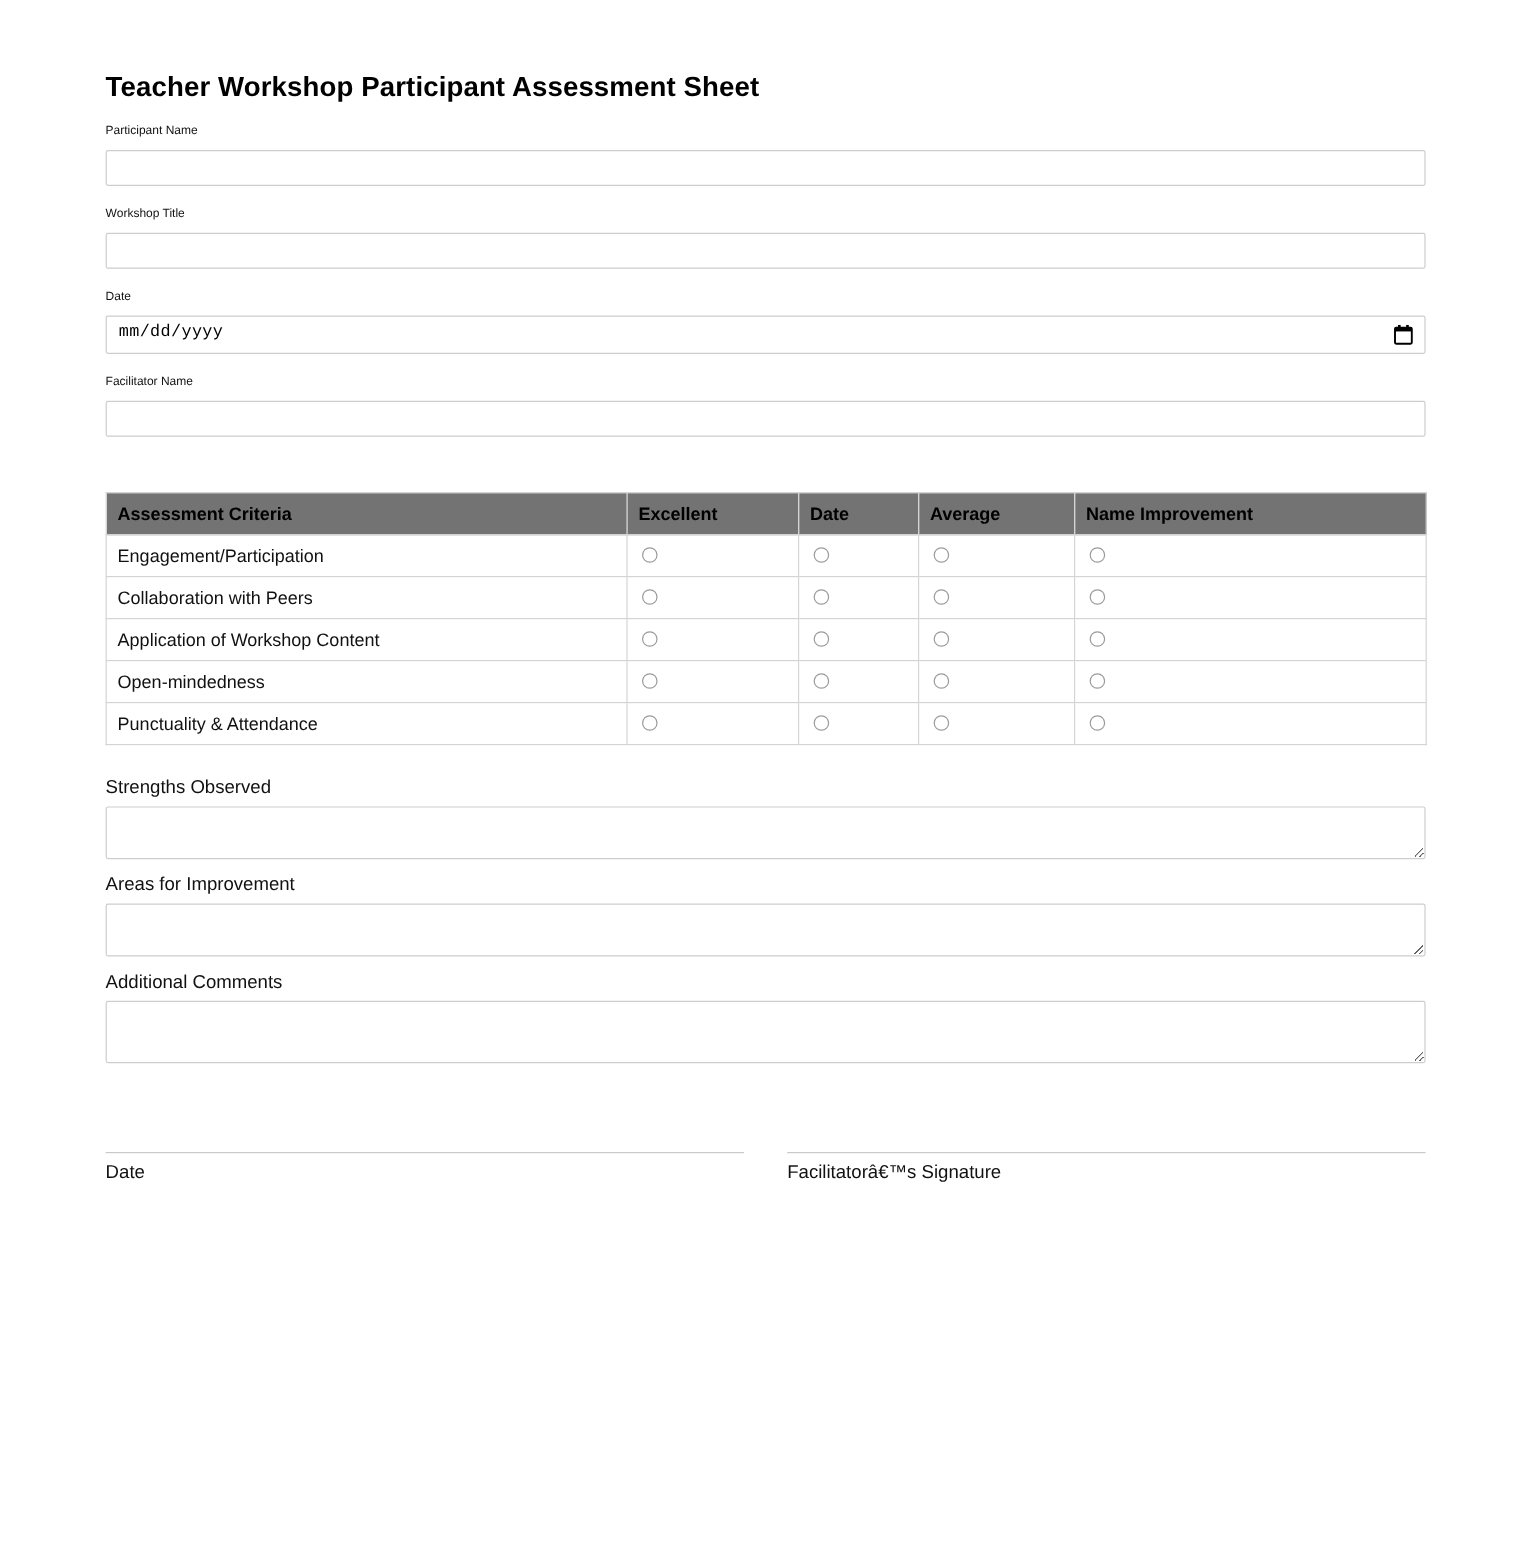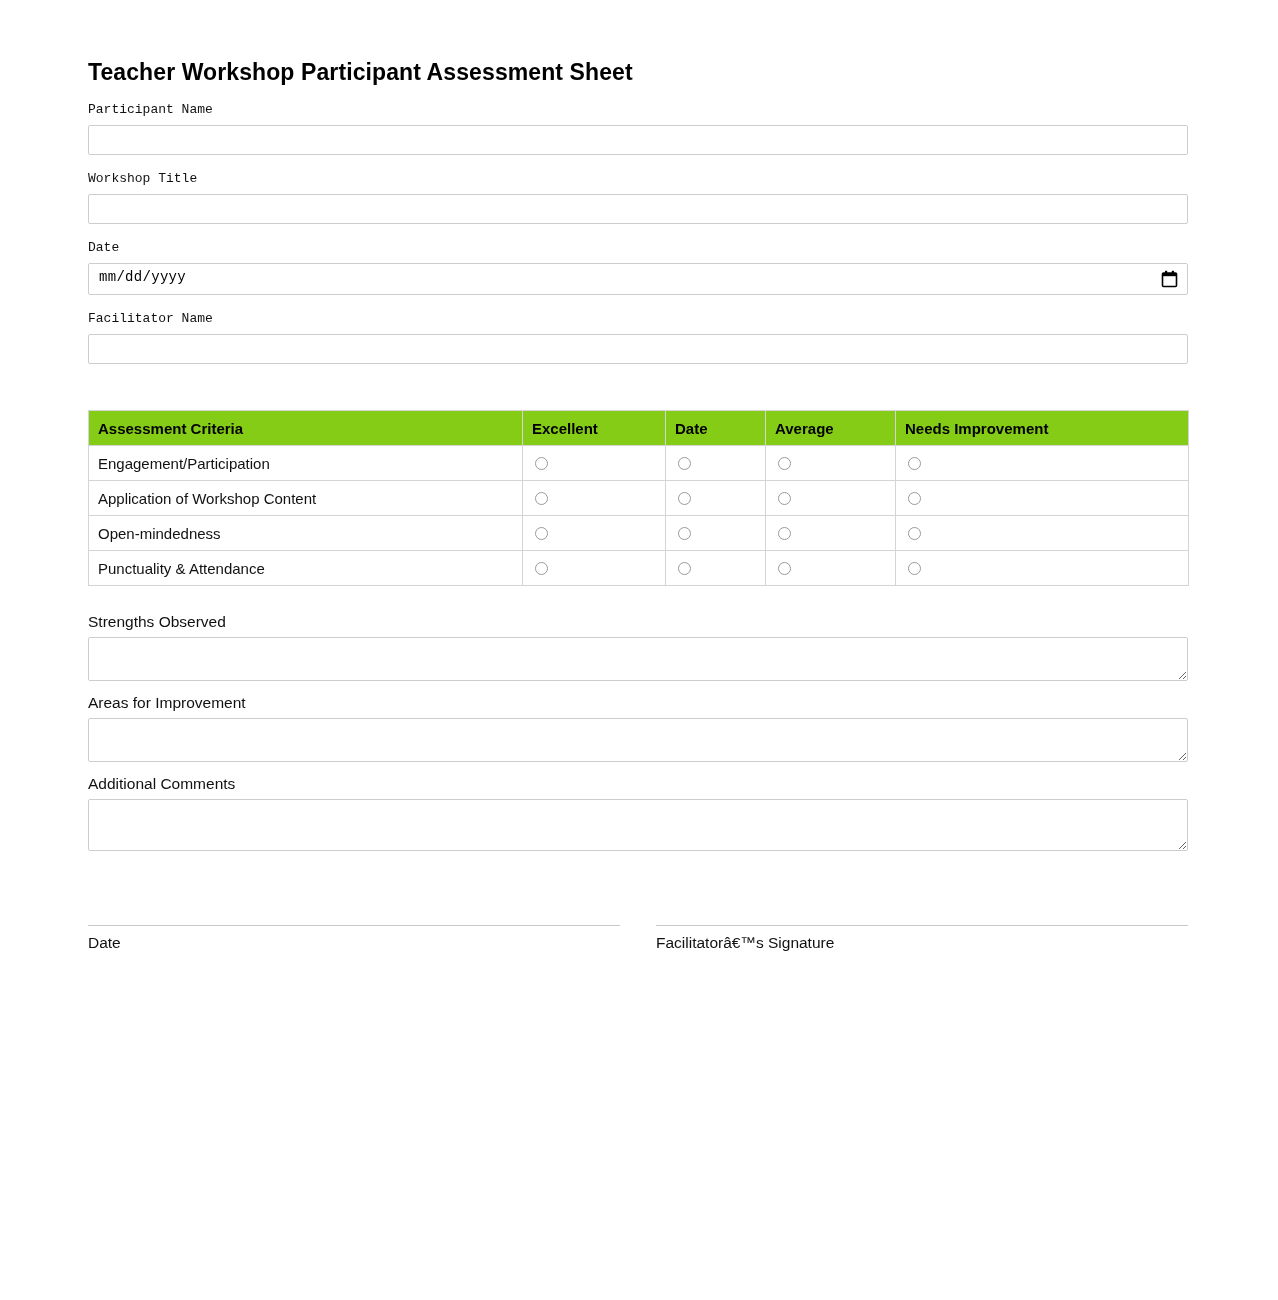--- a/index.html
+++ b/index.html
@@ -28,26 +28,25 @@
   .page-title {
     font-size: 23px;
     font-weight: bold;
     letter-spacing: 0.1px;
     margin: 0;
     padding-top: 58px;
     line-height: 28px;
     color: #000;
   }
   .field-label {
-    font-size: 13px;
+    font-size: 10px;
     line-height: 20px;
     color: #111;
     margin-top: 14px;
     margin-bottom: 5px;
-    font-family: Liberation Mono, monospace;
   }
   .text-input {
     display: block;
     width: 1100px;
     height: 30px;
     border: 1px solid #cdcdcd;
     border-radius: 2px;
     background: #ffffff;
     font-family: "Liberation Sans", sans-serif;
     font-size: 14px;
@@ -104,21 +103,21 @@
     text-align: left;
     vertical-align: middle;
     padding: 0;
   }
   table.criteria th {
     font-size: 15px;
     font-weight: bold;
     height: 35px;
     padding: 1px 9px;
     color: #000;
-    background: #84cc16;
+    background: #737373;
   }
   table.criteria td.crit {
     font-size: 15px;
     height: 35px;
     padding: 0 9px;
     color: #111;
   }
   table.criteria td.opt {
     height: 35px;
     padding: 0 0 0 12px;
@@ -230,30 +229,37 @@
           <col class="col-good">
           <col class="col-avg">
           <col class="col-needs">
       </colgroup>
       <thead>
         <tr>
           <th>Assessment Criteria</th>
           <th>Excellent</th>
           <th>Date</th>
           <th>Average</th>
-          <th>Needs Improvement</th>
+          <th>Name Improvement</th>
         </tr>
       </thead>
       <tbody>
         <tr>
           <td class="crit">Engagement/Participation</td>
           <td class="opt"><input class="radio" type="radio" name="row0" style=""></td>
           <td class="opt"><input class="radio" type="radio" name="row0" style=""></td>
           <td class="opt"><input class="radio" type="radio" name="row0" style=""></td>
           <td class="opt"><input class="radio" type="radio" name="row0" style=""></td>
+        </tr>
+        <tr>
+          <td class="crit">Collaboration with Peers</td>
+          <td class="opt"><input class="radio" type="radio" name="row1" style=""></td>
+          <td class="opt"><input class="radio" type="radio" name="row1" style=""></td>
+          <td class="opt"><input class="radio" type="radio" name="row1" style=""></td>
+          <td class="opt"><input class="radio" type="radio" name="row1" style=""></td>
         </tr>
         <tr>
           <td class="crit">Application of Workshop Content</td>
           <td class="opt"><input class="radio" type="radio" name="row2" style=""></td>
           <td class="opt"><input class="radio" type="radio" name="row2" style=""></td>
           <td class="opt"><input class="radio" type="radio" name="row2" style=""></td>
           <td class="opt"><input class="radio" type="radio" name="row2" style=""></td>
         </tr>
         <tr>
           <td class="crit">Open-mindedness</td>

